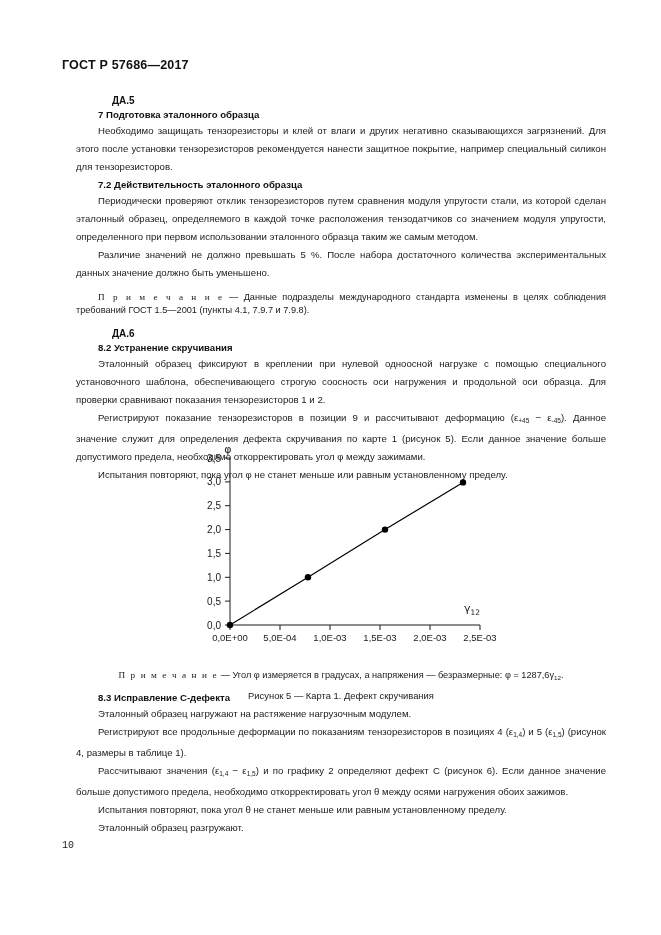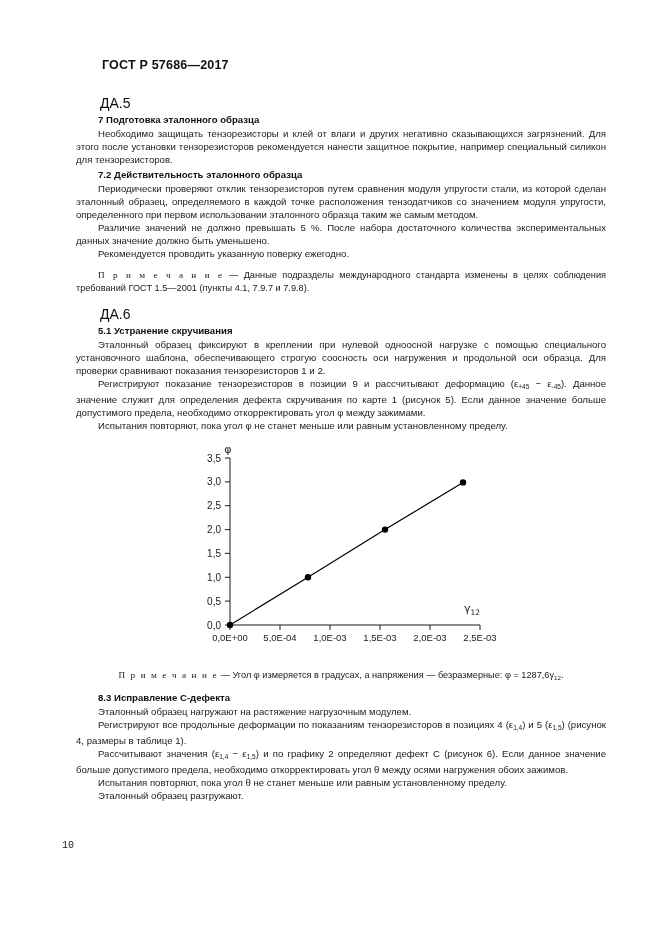--- a/index.html
+++ b/index.html
@@ -20,46 +20,45 @@
     inset: 0;
   }
   .header {
     position: absolute;
     left: 62px;
     top: 58px;
     font-size: 12.5px;
     font-weight: bold;
     letter-spacing: 0.2px;
     color: #111;
-    margin-left: 40px;
   }
   .content {
     position: absolute;
     left: 76px;
     top: 95px;
     width: 530px;
   }
   .sec-id {
-    font-size: 14px;
-    font-weight: normal;
-    margin-left: 24px;
+    font-size: 10px;
+    font-weight: bold;
+    margin-left: 36px;
     margin-top: 0;
     margin-bottom: 3px;
     color: #111;
   }
   .sec-head {
     font-size: 9.6px;
     font-weight: bold;
     margin-left: 22px;
     margin-bottom: 2px;
     color: #111;
   }
   p.body {
     font-size: 9.6px;
-    line-height: 13px;
+    line-height: 18px;
     text-align: justify;
     text-indent: 22px;
     margin: 0 0 0 0;
     color: #1a1a1a;
     hyphens: none;
   }
   .note {
     font-size: 9.2px;
     line-height: 13.2px;
     text-align: justify;
@@ -143,28 +142,27 @@
 
   <div class="content">
 
     <div class="sec-id">ДА.5</div>
     <div class="sec-head">7 Подготовка эталонного образца</div>
     <p class="body">Необходимо защищать тензорезисторы и клей от влаги и других негативно сказывающихся загрязнений. Для этого после установки тензорезисторов рекомендуется нанести защитное покрытие, например специальный силикон для тензорезисторов.</p>
 
     <div class="sec-head" style="margin-top:3px;">7.2 Действительность эталонного образца</div>
     <p class="body">Периодически проверяют отклик тензорезисторов путем сравнения модуля упругости стали, из которой сделан эталонный образец, определяемого в каждой точке расположения тензодатчиков со значением модуля упругости, определенного при первом использовании эталонного образца таким же самым методом.</p>
     <p class="body">Различие значений не должно превышать 5 %. После набора достаточного количества экспериментальных данных значение должно быть уменьшено.</p>
-    <p class="body">Рекомендуется проводить указанную поверку ежегодно.</p>
 
     <p class="note"><span class="sp">П р и м е ч а н и е</span><span> — Данные подразделы международного стандарта изменены в целях соблюдения требований ГОСТ 1.5—2001 (пункты 4.1, 7.9.7 и 7.9.8).</span></p>
 
     <div class="gap-m"></div>
 
     <div class="sec-id">ДА.6</div>
-    <div class="sec-head">5.1 Устранение скручивания</div>
+    <div class="sec-head">8.2 Устранение скручивания</div>
     <p class="body">Эталонный образец фиксируют в креплении при нулевой одноосной нагрузке с помощью специального установочного шаблона, обеспечивающего строгую соосность оси нагружения и продольной оси образца. Для проверки сравнивают показания тензорезисторов 1 и 2.</p>
     <p class="body"><span>Регистрируют показание тензорезисторов в позиции 9 и рассчитывают деформацию (ε</span><sub>+45</sub><span> − ε</span><sub>-45</sub><span>). Данное значение служит для определения дефекта скручивания по карте 1 (рисунок 5). Если данное значение больше допустимого предела, необходимо откорректировать угол φ между зажимами.</span></p>
     <p class="body">Испытания повторяют, пока угол φ не станет меньше или равным установленному пределу.</p>
 
   </div>
 
   <div class="figure-wrap">
     <div class="chart">
       <svg width="310" height="212" viewBox="0 0 310 212">
 
@@ -223,20 +221,21 @@
 
         <text class="greek" x="34" y="9" font-size="11" fill="#1a1a1a" text-anchor="middle">φ</text>
 
         <text class="greek" x="270" y="168" font-size="11" fill="#1a1a1a">γ<tspan font-size="7.5" dy="3">12</tspan></text>
       </svg>
     </div>
   </div>
 
   <div class="fig-note"><span class="sp">П р и м е ч а н и е</span><span> — Угол φ измеряется в градусах, а напряжения — безразмерные: φ = 1287,6γ</span><sub>12</sub><span>.</span></div>
 
+  <div class="fig-caption">Рисунок 5 — Карта 1. Дефект скручивания</div>
 
   <div class="lower">
     <div class="sec-head">8.3 Исправление С-дефекта</div>
     <p class="body">Эталонный образец нагружают на растяжение нагрузочным модулем.</p>
     <p class="body"><span>Регистрируют все продольные деформации по показаниям тензорезисторов в позициях 4 (ε</span><sub>1,4</sub><span>) и 5 (ε</span><sub>1,5</sub><span>) (рисунок 4, размеры в таблице 1).</span></p>
     <p class="body"><span>Рассчитывают значения (ε</span><sub>1,4</sub><span> − ε</span><sub>1,5</sub><span>) и по графику 2 определяют дефект С (рисунок 6). Если данное значение больше допустимого предела, необходимо откорректировать угол θ между осями нагружения обоих зажимов.</span></p>
     <p class="body">Испытания повторяют, пока угол θ не станет меньше или равным установленному пределу.</p>
     <p class="body">Эталонный образец разгружают.</p>
   </div>
 

